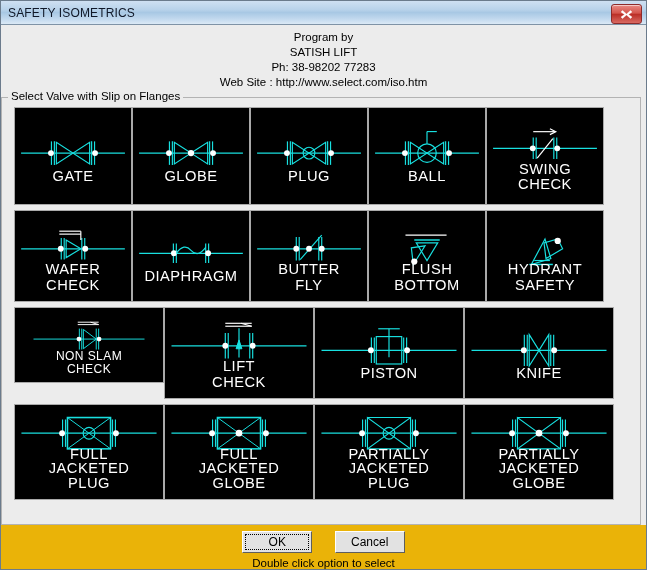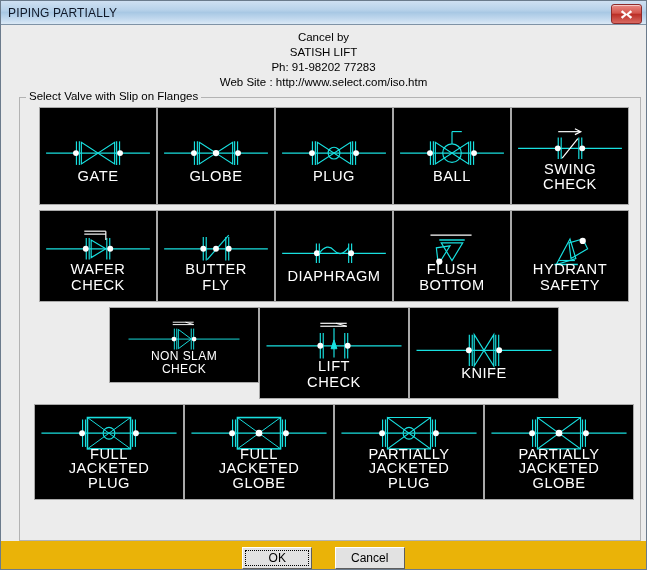--- a/index.html
+++ b/index.html
@@ -76,21 +76,21 @@
     font-size: 11.5px;
     color: #000000;
     line-height: 15px;
     white-space: nowrap;
     font-family: "Liberation Sans", sans-serif;
   }
 
   
   #groupbox {
     position: relative;
-    margin: 7px 5px 0 18px;
+    margin: 7px 5px 0 0;
     flex: 1 1 auto;
     border: 1px solid #b3b3b3;
     border-top: 1px solid #b3b3b3;
     padding: 9px 4px 4px 12px;
     box-sizing: border-box;
     background: #ececec;
   }
   #group-legend {
     position: absolute;
     top: -8px;
@@ -98,21 +98,21 @@
     background: #ececec;
     padding: 0 3px;
     font-size: 11.5px;
     color: #000;
     white-space: nowrap;
     font-family: "Liberation Sans", sans-serif;
   }
 
   .grid-row {
     display: flex;
-    justify-content: center;
+    justify-content: flex-start;
     margin-bottom: 5px;
   }
 
   .tile {
     background: #000000;
     border: 1px solid #a9a9a9;
     box-sizing: border-box;
     position: relative;
     overflow: hidden;
     cursor: pointer;
@@ -157,32 +157,32 @@
     margin-top: 4px;
     font-family: "Liberation Sans", sans-serif;
   }
 </style>
 </head>
 <body>
 
 <div id="window">
 
   <div id="titlebar">
-    <span id="title-text">PIPING PARTIALLY</span>
+    <span id="title-text">SAFETY ISOMETRICS</span>
     <div id="close-button">
       <svg width="13" height="11" viewBox="0 0 13 11">
         <path d="M2.5 1.5 L6.5 5 L10.5 1.5 L12 3 L8.5 5.5 L12 8 L10.5 9.5 L6.5 6 L2.5 9.5 L1 8 L4.5 5.5 L1 3 Z" fill="#ffffff" stroke="#ffffff" stroke-width="0.4"></path>
       </svg>
     </div>
   </div>
 
   <div id="header">
-    <div class="hline">Cancel by</div>
+    <div class="hline">Program by</div>
     <div class="hline">SATISH LIFT</div>
-    <div class="hline">Ph: 91-98202 77283</div>
+    <div class="hline">Ph: 38-98202 77283</div>
     <div class="hline">Web Site : http://www.select.com/iso.htm</div>
   </div>
 
   <div id="groupbox">
     <span id="group-legend">Select Valve with Slip on Flanges</span>
     <div id="valve-grid">
         <div class="grid-row">
           <div class="tile" style="width: 118px; height: 98px;">
             <svg viewBox="0 0 118 98" width="118" height="98">
         <rect x="0" y="0" width="118" height="98" fill="#000000"></rect>
@@ -280,45 +280,45 @@
               <line x1="45" y1="23.64" x2="67" y2="23.64" stroke="#ffffff" stroke-width="1.2"></line>
               <line x1="45" y1="20.64" x2="67" y2="20.64" stroke="#ffffff" stroke-width="1.2"></line>
               <line x1="67" y1="20.64" x2="67" y2="29.64" stroke="#ffffff" stroke-width="1.2"></line>
         <text x="59" y="64.64" fill="#ffffff" font-family="'Liberation Sans',sans-serif" font-size="15" text-anchor="middle" letter-spacing="0.5">WAFER</text>
               <text x="59" y="80.64" fill="#ffffff" font-family="'Liberation Sans',sans-serif" font-size="15" text-anchor="middle" letter-spacing="0.5">CHECK</text>
       </svg>
           </div>
           <div class="tile" style="width: 118px; height: 92px;">
             <svg viewBox="0 0 118 92" width="118" height="92">
         <rect x="0" y="0" width="118" height="92" fill="#000000"></rect>
+        <line x1="6" y1="43.239999999999995" x2="112" y2="43.239999999999995" stroke="#18e0e0" stroke-width="1.2"></line>
+              <line x1="44" y1="33.239999999999995" x2="44" y2="53.239999999999995" stroke="#18e0e0" stroke-width="1.2"></line>
+              <line x1="41" y1="33.239999999999995" x2="41" y2="53.239999999999995" stroke="#18e0e0" stroke-width="1.2"></line>
+              <line x1="74" y1="33.239999999999995" x2="74" y2="53.239999999999995" stroke="#18e0e0" stroke-width="1.2"></line>
+              <line x1="77" y1="33.239999999999995" x2="77" y2="53.239999999999995" stroke="#18e0e0" stroke-width="1.2"></line>
+              <circle cx="41.5" cy="43.239999999999995" r="3" fill="#ffffff"></circle>
+              <circle cx="76.5" cy="43.239999999999995" r="3" fill="#ffffff"></circle>
+              <path d="M 44 43.239999999999995 Q 52 32.239999999999995 59 40.239999999999995 Q 66 48.239999999999995 74 37.239999999999995" fill="none" stroke="#18e0e0" stroke-width="1.2"></path>
+        <text x="59" y="71.24" fill="#ffffff" font-family="'Liberation Sans',sans-serif" font-size="15" text-anchor="middle" letter-spacing="0.5">DIAPHRAGM</text>
+      </svg>
+          </div>
+          <div class="tile" style="width: 118px; height: 92px;">
+            <svg viewBox="0 0 118 92" width="118" height="92">
+        <rect x="0" y="0" width="118" height="92" fill="#000000"></rect>
         <line x1="6" y1="38.64" x2="112" y2="38.64" stroke="#18e0e0" stroke-width="1.2"></line>
               <line x1="49" y1="26.64" x2="49" y2="50.64" stroke="#18e0e0" stroke-width="1.2"></line>
               <line x1="46" y1="26.64" x2="46" y2="50.64" stroke="#18e0e0" stroke-width="1.2"></line>
               <line x1="69" y1="26.64" x2="69" y2="50.64" stroke="#18e0e0" stroke-width="1.2"></line>
               <line x1="72" y1="26.64" x2="72" y2="50.64" stroke="#18e0e0" stroke-width="1.2"></line>
               <circle cx="46" cy="38.64" r="3" fill="#ffffff"></circle>
               <circle cx="72" cy="38.64" r="3" fill="#ffffff"></circle>
               <line x1="50" y1="49.64" x2="72" y2="24.64" stroke="#18e0e0" stroke-width="1.2"></line>
               <circle cx="59" cy="38.64" r="3" fill="#ffffff"></circle>
         <text x="59" y="64.64" fill="#ffffff" font-family="'Liberation Sans',sans-serif" font-size="15" text-anchor="middle" letter-spacing="0.5">BUTTER</text>
               <text x="59" y="80.64" fill="#ffffff" font-family="'Liberation Sans',sans-serif" font-size="15" text-anchor="middle" letter-spacing="0.5">FLY</text>
-      </svg>
-          </div>
-          <div class="tile" style="width: 118px; height: 92px;">
-            <svg viewBox="0 0 118 92" width="118" height="92">
-        <rect x="0" y="0" width="118" height="92" fill="#000000"></rect>
-        <line x1="6" y1="43.239999999999995" x2="112" y2="43.239999999999995" stroke="#18e0e0" stroke-width="1.2"></line>
-              <line x1="44" y1="33.239999999999995" x2="44" y2="53.239999999999995" stroke="#18e0e0" stroke-width="1.2"></line>
-              <line x1="41" y1="33.239999999999995" x2="41" y2="53.239999999999995" stroke="#18e0e0" stroke-width="1.2"></line>
-              <line x1="74" y1="33.239999999999995" x2="74" y2="53.239999999999995" stroke="#18e0e0" stroke-width="1.2"></line>
-              <line x1="77" y1="33.239999999999995" x2="77" y2="53.239999999999995" stroke="#18e0e0" stroke-width="1.2"></line>
-              <circle cx="41.5" cy="43.239999999999995" r="3" fill="#ffffff"></circle>
-              <circle cx="76.5" cy="43.239999999999995" r="3" fill="#ffffff"></circle>
-              <path d="M 44 43.239999999999995 Q 52 32.239999999999995 59 40.239999999999995 Q 66 48.239999999999995 74 37.239999999999995" fill="none" stroke="#18e0e0" stroke-width="1.2"></path>
-        <text x="59" y="71.24" fill="#ffffff" font-family="'Liberation Sans',sans-serif" font-size="15" text-anchor="middle" letter-spacing="0.5">DIAPHRAGM</text>
       </svg>
           </div>
           <div class="tile" style="width: 118px; height: 92px;">
             <svg viewBox="0 0 118 92" width="118" height="92">
         <rect x="0" y="0" width="118" height="92" fill="#000000"></rect>
         <line x1="37" y1="24.64" x2="79" y2="24.64" stroke="#ffffff" stroke-width="1.2"></line>
               <path d="M 46 29.64 L 72 29.64" stroke="#18e0e0" stroke-width="1.5"></path>
               <path d="M 48 32.64 L 70 32.64 L 59 50.64 Z" fill="none" stroke="#18e0e0" stroke-width="1.2"></path>
               <path d="M 45 54.64 L 57 35.64 L 43 37.64 Z" fill="none" stroke="#18e0e0" stroke-width="1.2"></path>
               <circle cx="46" cy="51.64" r="3.2" fill="#ffffff"></circle>
@@ -368,20 +368,36 @@
               <line x1="89" y1="25.64" x2="89" y2="51.64" stroke="#18e0e0" stroke-width="1.2"></line>
               <circle cx="61" cy="38.64" r="3" fill="#ffffff"></circle>
               <circle cx="89" cy="38.64" r="3" fill="#ffffff"></circle>
               <line x1="75" y1="20.64" x2="75" y2="50.64" stroke="#18e0e0" stroke-width="1.2"></line>
               <path d="M 72 41.64 L 75 32.64 L 78 41.64 Z" fill="#18e0e0" stroke="#18e0e0" stroke-width="1"></path>
               <line x1="61" y1="18.64" x2="88" y2="18.64" stroke="#ffffff" stroke-width="1.2"></line>
               <line x1="61" y1="15.64" x2="88" y2="15.64" stroke="#ffffff" stroke-width="1.2"></line>
               <line x1="77" y1="15.64" x2="88" y2="18.64" stroke="#ffffff" stroke-width="1.2"></line>
         <text x="75" y="64.64" fill="#ffffff" font-family="'Liberation Sans',sans-serif" font-size="15" text-anchor="middle" letter-spacing="0.5">LIFT</text>
               <text x="75" y="80.64" fill="#ffffff" font-family="'Liberation Sans',sans-serif" font-size="15" text-anchor="middle" letter-spacing="0.5">CHECK</text>
+      </svg>
+          </div>
+          <div class="tile" style="width: 150px; height: 92px;">
+            <svg viewBox="0 0 150 92" width="150" height="92">
+        <rect x="0" y="0" width="150" height="92" fill="#000000"></rect>
+        <line x1="6" y1="43.239999999999995" x2="144" y2="43.239999999999995" stroke="#18e0e0" stroke-width="1.2"></line>
+              <rect x="62" y="29.239999999999995" width="26" height="28" fill="none" stroke="#18e0e0" stroke-width="1.2"></rect>
+              <line x1="60" y1="30.239999999999995" x2="60" y2="56.239999999999995" stroke="#18e0e0" stroke-width="1.2"></line>
+              <line x1="57" y1="30.239999999999995" x2="57" y2="56.239999999999995" stroke="#18e0e0" stroke-width="1.2"></line>
+              <line x1="90" y1="30.239999999999995" x2="90" y2="56.239999999999995" stroke="#18e0e0" stroke-width="1.2"></line>
+              <line x1="93" y1="30.239999999999995" x2="93" y2="56.239999999999995" stroke="#18e0e0" stroke-width="1.2"></line>
+              <circle cx="56.5" cy="43.239999999999995" r="3" fill="#ffffff"></circle>
+              <circle cx="93.5" cy="43.239999999999995" r="3" fill="#ffffff"></circle>
+              <line x1="75" y1="21.239999999999995" x2="75" y2="50.239999999999995" stroke="#18e0e0" stroke-width="1.2"></line>
+              <line x1="64" y1="21.239999999999995" x2="86" y2="21.239999999999995" stroke="#18e0e0" stroke-width="1.2"></line>
+        <text x="75" y="71.24" fill="#ffffff" font-family="'Liberation Sans',sans-serif" font-size="15" text-anchor="middle" letter-spacing="0.5">PISTON</text>
       </svg>
           </div>
           <div class="tile" style="width: 150px; height: 92px;">
             <svg viewBox="0 0 150 92" width="150" height="92">
         <rect x="0" y="0" width="150" height="92" fill="#000000"></rect>
         <line x1="6" y1="43.239999999999995" x2="144" y2="43.239999999999995" stroke="#18e0e0" stroke-width="1.2"></line>
               <path d="M 65 27.239999999999995 L 65 59.239999999999995 L 85 27.239999999999995 L 85 59.239999999999995 Z" fill="none" stroke="#18e0e0" stroke-width="1.2"></path>
               <line x1="63" y1="27.239999999999995" x2="63" y2="59.239999999999995" stroke="#18e0e0" stroke-width="1.2"></line>
               <line x1="60" y1="27.239999999999995" x2="60" y2="59.239999999999995" stroke="#18e0e0" stroke-width="1.2"></line>
               <line x1="87" y1="27.239999999999995" x2="87" y2="59.239999999999995" stroke="#18e0e0" stroke-width="1.2"></line>
@@ -469,15 +485,16 @@
               <text x="75" y="84.8" fill="#ffffff" font-family="'Liberation Sans',sans-serif" font-size="15" text-anchor="middle" letter-spacing="0.5">GLOBE</text>
       </svg>
           </div>
         </div>
       </div>
   </div>
 
   <div id="buttonbar">
     <span class="btn focused" id="btn-ok">OK</span>
     <span class="btn" id="btn-cancel">Cancel</span>
+    <div id="hint">Double click option to select</div>
   </div>
 
 </div>
 
 </body></html>

